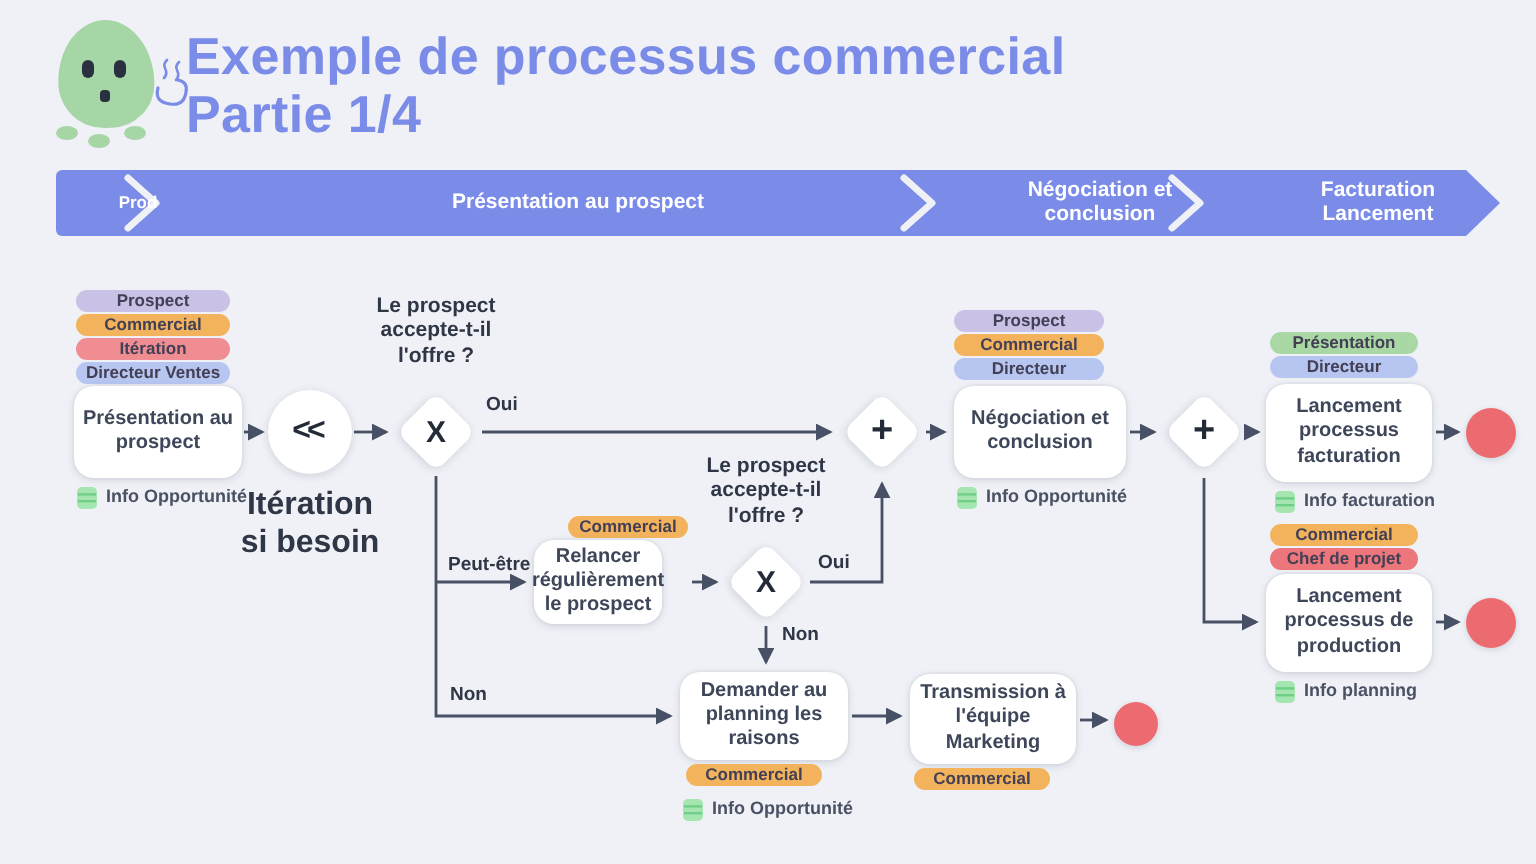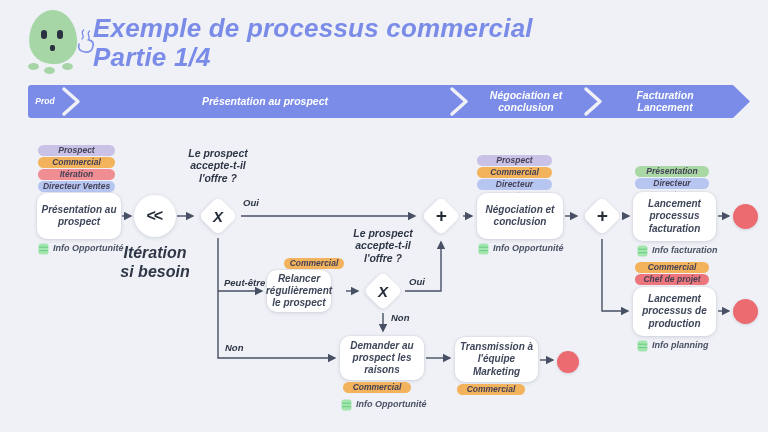--- a/index.html
+++ b/index.html
@@ -1,32 +1,32 @@
 <!DOCTYPE html>
 <html><head>
 <meta charset="utf-8">
 <style>
   html,body{margin:0;padding:0;background:#eef0f5;font-family:"Liberation Sans",sans-serif;}
-  .stage{position:relative;width:768px;height:432px;background:#eff1f6;overflow:hidden;font-style:italic;}
+  .stage{position:relative;width:768px;height:432px;background:#eff1f6;overflow:hidden;}
 
   
   .title{position:absolute;left:93px;top:14px;font-size:26px;font-weight:800;color:#7b8ce8;line-height:1.12;letter-spacing:.2px;}
   .mascot{position:absolute;left:27px;top:8px;width:72px;height:70px;}
   .mascot-body{position:absolute;left:2px;top:2px;width:48px;height:54px;background:#a6d6a6;border-radius:50% 50% 46% 48%/58% 58% 40% 42%;transform:rotate(-2deg);}
   .eye{position:absolute;width:6px;height:9px;background:#2b3040;border-radius:3px;top:22px;}
   .eye-l{left:14px}.eye-r{left:30px}
   .mouth{position:absolute;left:23px;top:37px;width:5px;height:6px;background:#2b3040;border-radius:2px;}
   .foot{position:absolute;background:#a6d6a6;border-radius:50%;width:11px;height:7px;}
   .f1{left:1px;top:55px}.f2{left:17px;top:59px}.f3{left:35px;top:55px}
 
   
   .band{position:absolute;left:28px;top:85px;width:722px;height:33px;}
   .band-bg{position:absolute;inset:0;background:#7b8ce8;clip-path:polygon(0 0,calc(100% - 17px) 0,100% 50%,calc(100% - 17px) 100%,0 100%);border-radius:3px 0 0 3px;}
   .band-svg{position:absolute;left:0;top:0;}
-  .band-label{position:absolute;top:0;height:33px;display:flex;align-items:center;justify-content:center;text-align:center;color:#fff;font-weight:700;font-size:10.5px;line-height:1.12;white-space:pre-line;}
+  .band-label{position:absolute;top:0;height:33px;display:flex;align-items:center;justify-content:center;text-align:center;color:#fff;font-weight:700;font-size:10.5px;line-height:1.12;white-space:pre-line;padding-left:24px;}
   .band-label.small{font-size:8.5px;}
 
   
   .box{position:absolute;background:#fff;border-radius:10px;box-shadow:0 1px 4px rgba(40,50,80,.14),0 0 0 1px rgba(40,50,80,.03);display:flex;align-items:center;justify-content:center;text-align:center;font-size:10px;font-weight:600;color:#3e4659;line-height:1.22;white-space:pre-line;box-sizing:border-box;padding:2px 3px;}
   .tagstack{position:absolute;display:flex;flex-direction:column;}
   .tag{display:block;border-radius:8px;font-size:8.5px;font-weight:700;color:#433f55;text-align:center;height:11px;line-height:11.5px;margin-bottom:1px;padding:0 4px;}
   .tag-lavender{background:#cac2e6}.tag-orange{background:#f2b35c}.tag-salmon{background:#ef8d92}
   .tag-periwinkle{background:#b7c6f1}.tag-green{background:#a9d8a4}.tag-red{background:#ec767b}
   .info{position:absolute;display:flex;align-items:flex-start;gap:4px;font-size:9px;font-weight:600;color:#4a5164;}
   .gw{position:absolute;width:42px;height:42px;}
@@ -149,21 +149,21 @@
   <div class="qlabel" style="left:333px;top:227px;width:100px">Le prospect
 accepte-t-il
 l'offre ?</div>
   <div class="gw" style="left:362px;top:270px">
     <span class="gw-sym">X</span>
   </div>
   <div class="elabel" style="left:409px;top:276px">Oui</div>
   <div class="elabel" style="left:391px;top:312px">Non</div>
 
   <div class="box" style="left:340px;top:336px;width:84px;height:44px">Demander au
-prospect les
+planning les
 raisons</div>
   <div class="tagstack" style="left:343px;top:382px;width:68px">
     <span class="tag tag-orange">Commercial</span>
   </div>
   <div class="info" style="left:341px;top:399px">
     <svg width="11" height="12">
         <rect x="0.5" y="0.5" width="10" height="11" rx="2.5" fill="#a5e6b0"></rect>
         <line x1="1" y1="4.2" x2="10" y2="4.2" stroke="#6fcf87" stroke-width="1.2"></line>
         <line x1="1" y1="7.6" x2="10" y2="7.6" stroke="#6fcf87" stroke-width="1.2"></line>
       </svg>

